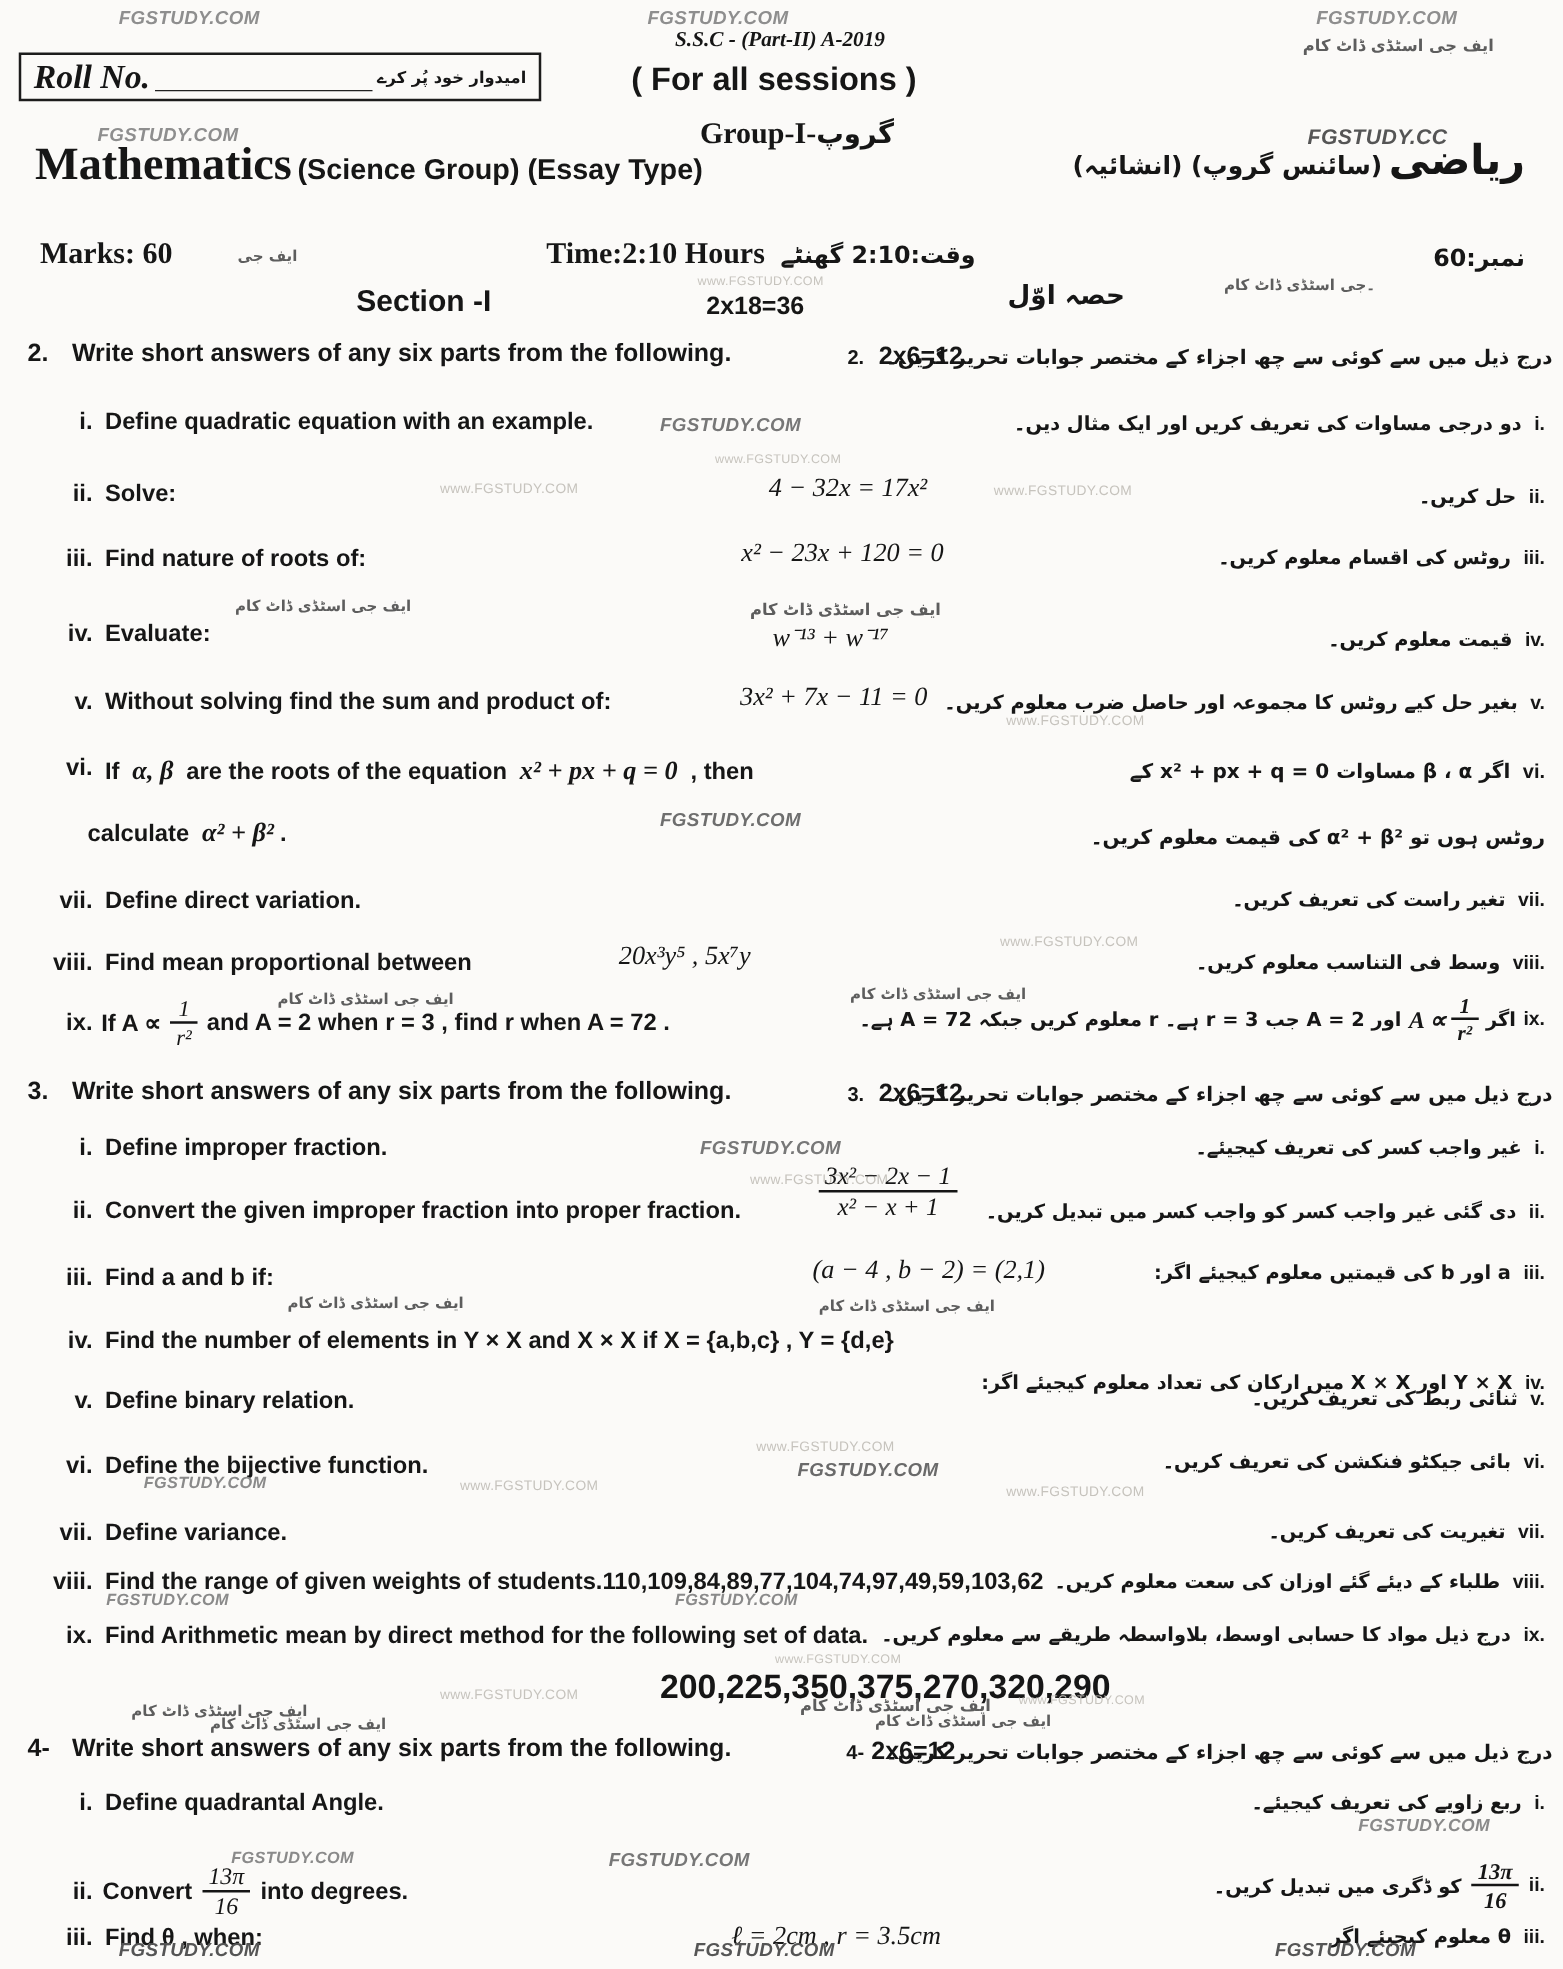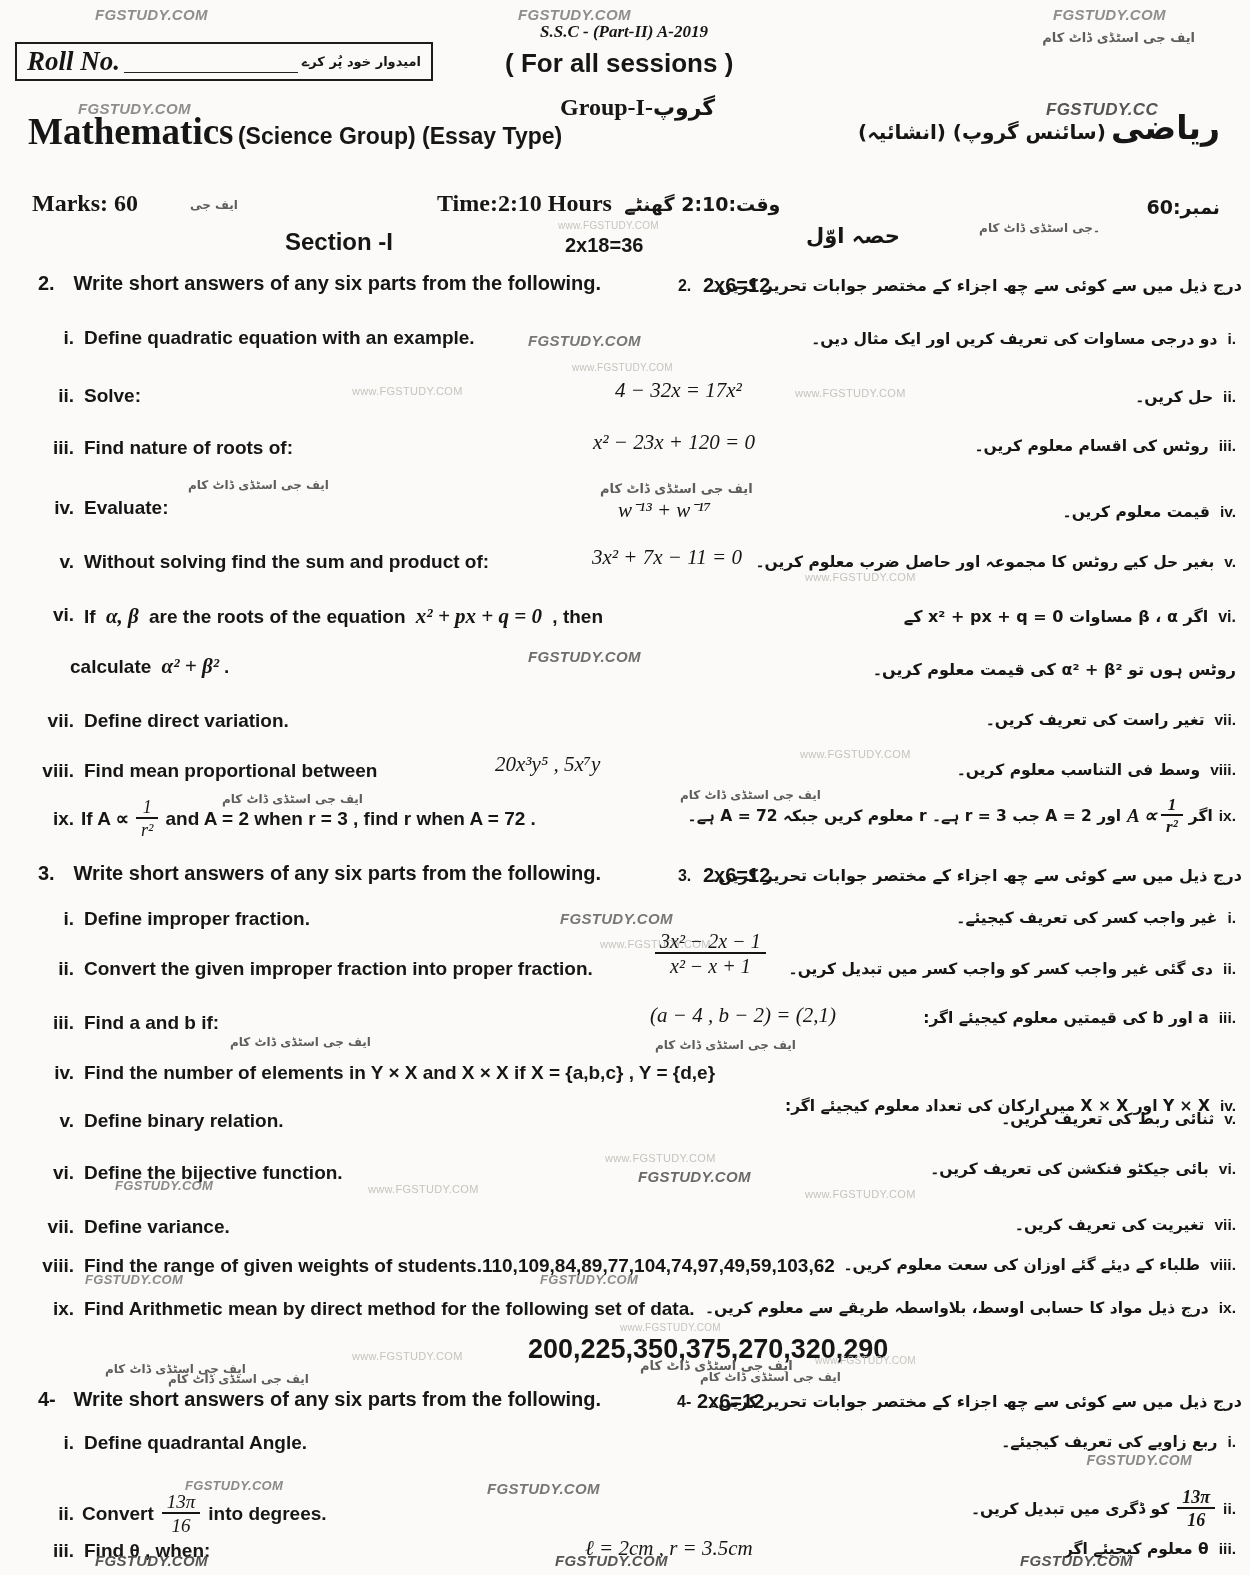--- a/index.html
+++ b/index.html
@@ -6,21 +6,21 @@
   body{
     width:1250px;height:1575px;position:relative;
     background:#fbfaf8;color:#161616;
     font-family:"Liberation Sans",sans-serif;
     overflow:hidden;
   }
   #page{position:absolute;inset:0;}
   .row{position:absolute;left:0;width:100%;height:0;}
   .enum{position:absolute;left:22px;width:52px;text-align:right;font-size:19px;font-weight:600;}
   .etext{position:absolute;left:84px;font-size:19px;font-weight:600;white-space:nowrap;}
-  .qhead{position:absolute;left:22px;font-size:20px;font-weight:700;white-space:nowrap;margin-left:16px;}
+  .qhead{position:absolute;left:22px;font-size:20px;font-weight:700;white-space:nowrap;}
   .qhead .qn{display:inline-block;width:30px;}
   .qmarks{position:absolute;font-size:20px;font-weight:700;}
   .math{font-family:"Liberation Serif",serif;font-style:italic;font-size:21px;white-space:nowrap;}
   .fml{position:absolute;}
   .mseg{margin:0 5px;}
   .ur{position:absolute;right:14px;direction:rtl;text-align:right;
       font-family:"DejaVu Sans",sans-serif;font-size:15.5px;font-weight:700;white-space:nowrap;}
   .ur .n{direction:ltr;unicode-bidi:isolate;font-family:"Liberation Sans",sans-serif;margin-left:10px;font-weight:600;}
   .urh{position:absolute;right:8px;direction:rtl;text-align:right;
       font-family:"DejaVu Sans",sans-serif;font-size:16px;font-weight:700;white-space:nowrap;}

